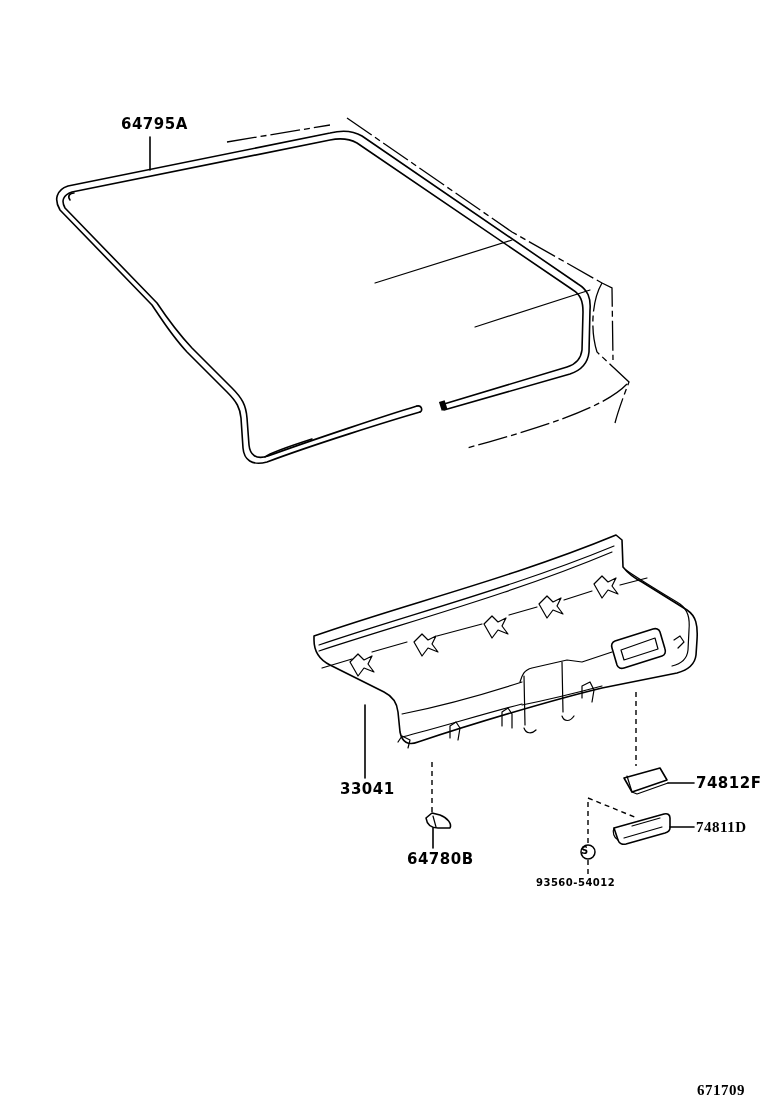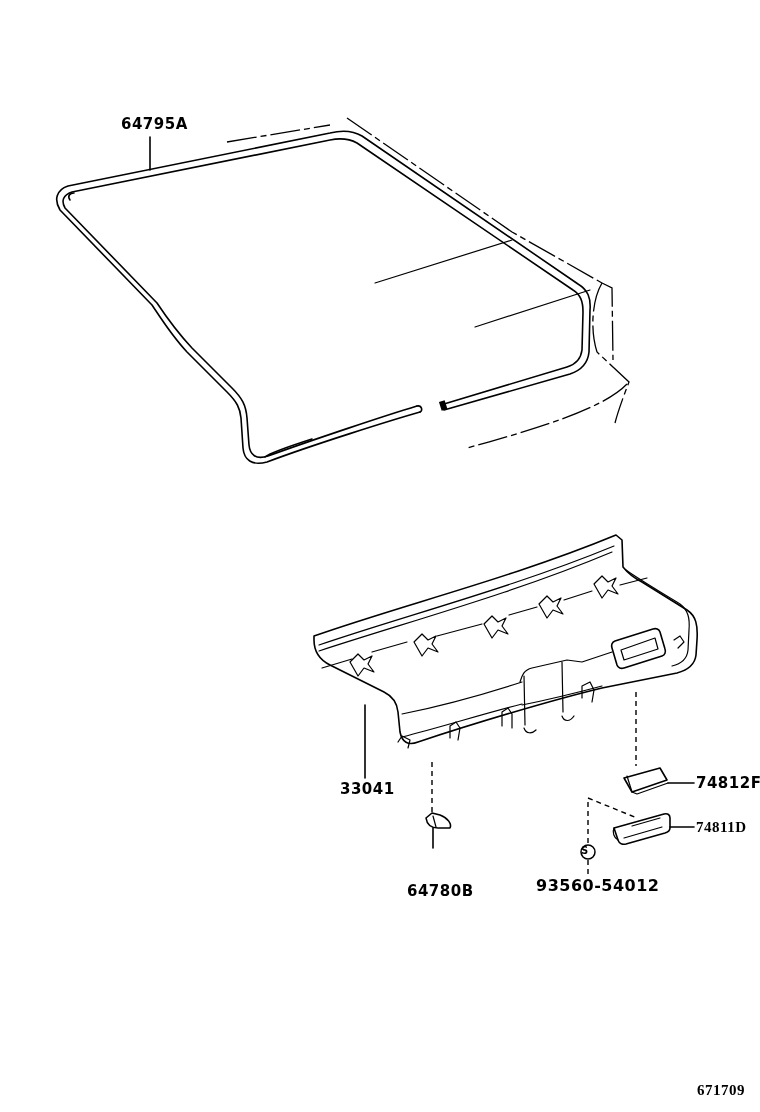--- a/index.html
+++ b/index.html
@@ -118,19 +118,19 @@
 
     <g>
       <circle cx="576" cy="852" r="7" fill="#fff" stroke="#000" stroke-width="1.5"></circle>
       <line class="dash" x1="576" y1="860" x2="576" y2="876"></line>
     </g>
   </svg>
 
   
   <span class="lbl" style="left:109px; top:117px;">64795A</span>
   <span class="lbl" style="left:328px; top:782px;">33041</span>
-  <span class="lbl" style="left:395px; top:852px;margin-top:32px;">64780B</span>
+  <span class="lbl" style="left:395px; top:852px;">64780B</span>
   <span class="lbl" style="left:684px; top:776px;">74812F</span>
   <span class="lbl" style="left:684px; top:820px;font-family:Liberation Serif, serif;">74811D</span>
   <span class="lbl" style="left:569px; top:846px; font-size:10px; letter-spacing:0;">S</span>
-  <span class="lbl" style="left:524px; top:878px; font-size:16px;">93560-54012</span>
+  <span class="lbl" style="left:524px; top:878px; font-size:10px;">93560-54012</span>
   <span class="lbl" style="left:685px; top:1083px;font-family:Liberation Serif, serif;">671709</span>
 </div>
 
 </body></html>

